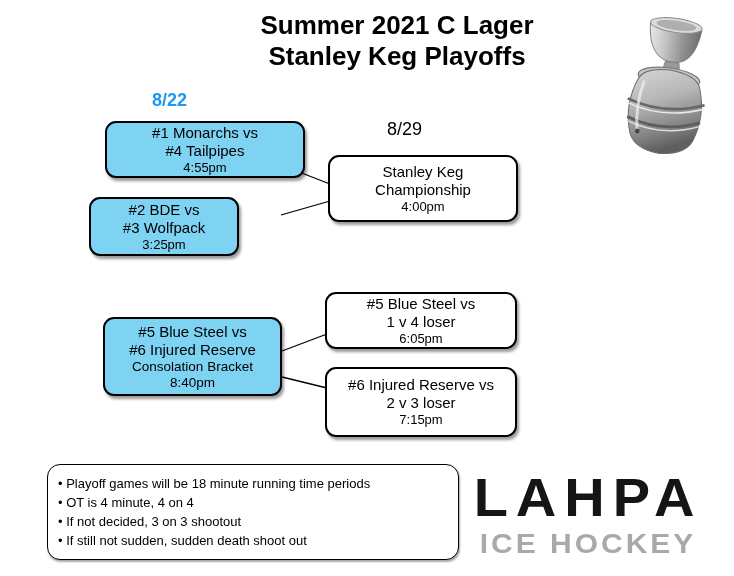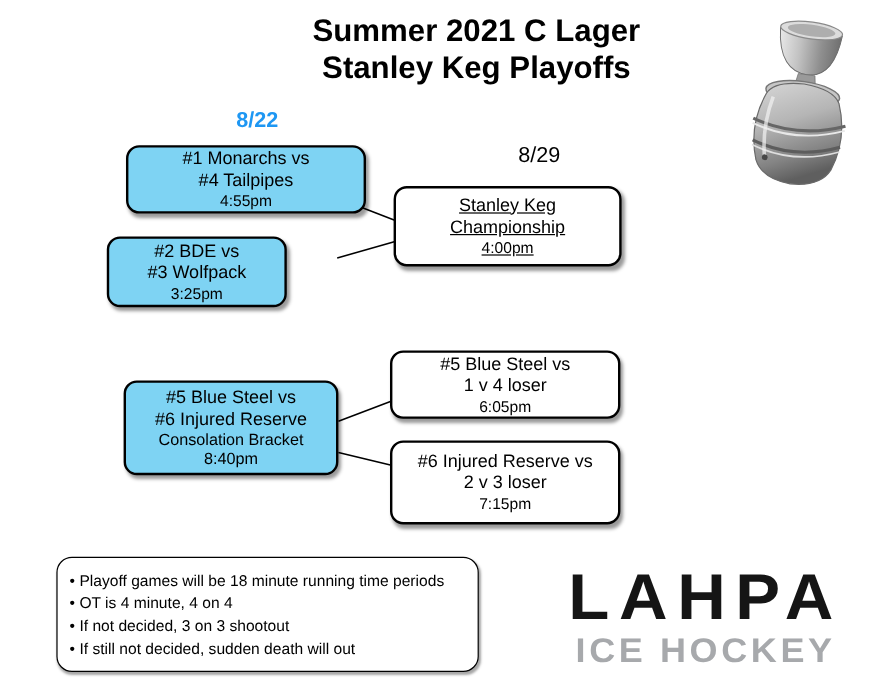--- a/index.html
+++ b/index.html
@@ -21,21 +21,21 @@
     font-weight: bold;
     font-size: 26px;
     line-height: 31px;
     color: #000;
   }
 
   .date-label {
     position: absolute;
     font-size: 18px;
     line-height: 20px;
-    text-align: right;
+    text-align: left;
     color: #000;
   }
   .date-round1 {
     left: 152px; top: 90px; width: 80px;
     color: #1e97f3;
     font-weight: bold;
   }
   .date-final {
     left: 387px; top: 119px; width: 80px;
   }
@@ -53,34 +53,34 @@
     box-shadow: 2px 3px 3px rgba(0,0,0,0.40);
   }
   .game-box.highlight { background: #7ed3f3; }
 
   .box-line { font-size: 15px; line-height: 18px; color: #000; }
   .box-sub  { font-size: 13.5px; line-height: 16px; color: #000; }
   .box-time { font-size: 13px; line-height: 16px; color: #000; }
 
   .semifinal-1 { left: 105px; top: 121px; width: 200px; height: 57px; }
   .semifinal-2 { left: 89px; top: 197px; width: 150px; height: 59px; }
-  .championship { left: 328px; top: 155px; width: 190px; height: 67px; text-decoration: underline; }
+  .championship { left: 328px; top: 155px; width: 190px; height: 67px; }
   .consolation-opener { left: 103px; top: 317px; width: 179px; height: 79px; }
   .consolation-g1 { left: 325px; top: 292px; width: 192px; height: 57px; }
   .consolation-g2 { left: 325px; top: 367px; width: 192px; height: 70px; }
 
   .connectors {
     position: absolute;
     left: 0; top: 0; width: 734px; height: 576px;
     pointer-events: none;
   }
 
   .notes-box {
     position: absolute;
-    left: 47px; top: 464px; width: 352px; height: 96px;
+    left: 47px; top: 464px; width: 412px; height: 96px;
     border: 1.5px solid #000;
     border-radius: 13px;
     background: #fff;
     box-shadow: 1px 2px 2px rgba(0,0,0,0.35);
     display: flex;
     flex-direction: column;
     justify-content: center;
     padding: 8px 10px;
   }
   .note-item {
@@ -213,21 +213,21 @@
   <div class="game-box consolation-g2">
     <div class="box-line">#6 Injured Reserve vs</div>
     <div class="box-line">2 v 3 loser</div>
     <div class="box-time">7:15pm</div>
   </div>
 
   <div class="notes-box">
     <div class="note-item">Playoff games will be 18 minute running time periods</div>
     <div class="note-item">OT is 4 minute, 4 on 4</div>
     <div class="note-item">If not decided, 3 on 3 shootout</div>
-    <div class="note-item">If still not decided, sudden death will out</div>
+    <div class="note-item">If still not sudden, sudden death shoot out</div>
   </div>
 
   <div class="logo">
     <div class="logo-primary">LAHPA</div>
     <div class="logo-secondary">ICE HOCKEY</div>
   </div>
 
 </div>
 
 </body></html>

